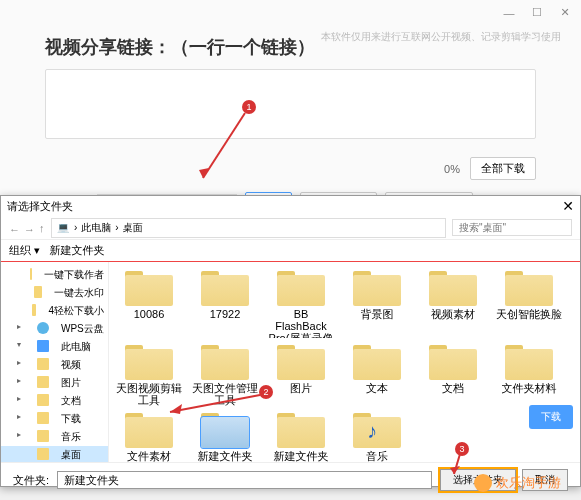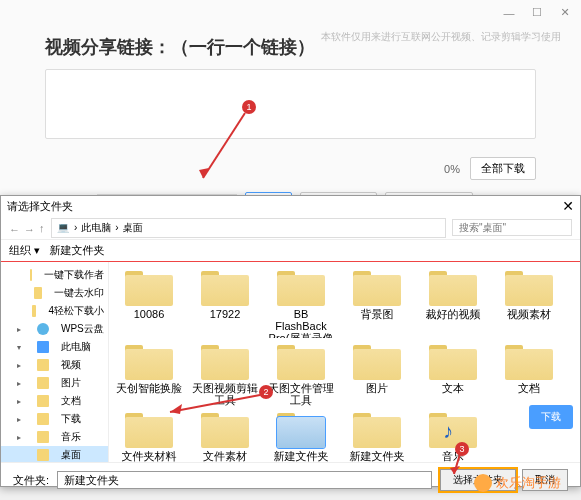--- a/index.html
+++ b/index.html
@@ -27,21 +27,21 @@
     
     .dialog-nav { height: 24px; display: flex; align-items: center; padding: 0 8px; gap: 6px; font-size: 11px; border-bottom: 1px solid #eee; }
     .nav-arrows { display: flex; gap: 4px; color: #888; }
     .breadcrumb { flex: 1; border: 1px solid #ddd; padding: 2px 6px; display: flex; align-items: center; gap: 4px; font-size: 10px; }
     .search-box { width: 120px; border: 1px solid #ddd; padding: 2px 6px; font-size: 10px; color: #999; }
     
     .dialog-toolbar { height: 22px; display: flex; align-items: center; padding: 0 8px; gap: 10px; font-size: 11px; border-bottom: 1px solid #ef4444; }
     
     .dialog-body { display: flex; height: 200px; }
     .sidebar { width: 108px; border-right: 1px solid #eee; overflow-y: auto; font-size: 10px; padding: 4px 0; }
-    .sidebar-item { display: flex; align-items: center; padding: 2px 4px 2px 16px; gap: 12px; cursor: pointer; white-space: nowrap; }
+    .sidebar-item { display: flex; align-items: flex-start; padding: 2px 4px 2px 16px; gap: 12px; cursor: pointer; white-space: nowrap; }
     .sidebar-item.sel { background: #cce8ff; }
     .tree-icon { font-size: 8px; color: #666; width: 8px; }
     .si-icon { width: 12px; height: 12px; display: inline-block; }
     .folder-sm { background: #f5d576; border-radius: 1px; }
     .cloud-sm { background: #5ab5e8; border-radius: 50%; }
     .pc-sm { background: #4a9eff; border-radius: 1px; }
     
     .file-grid { flex: 1; padding: 6px; overflow-y: auto; display: flex; flex-wrap: wrap; align-content: flex-start; gap: 4px 8px; }
     .folder-item { width: 68px; display: flex; flex-direction: column; align-items: center; cursor: pointer; }
     .folder-big { width: 48px; height: 38px; position: relative; }
@@ -187,24 +187,20 @@
         <div class="folder-item">
           <div class="folder-big"></div>
           <div class="folder-label">BB FlashBack Pro(屏幕录像机) Build 4.0.1.2421 汉化版</div>
         </div>
         <div class="folder-item">
           <div class="folder-big"></div>
           <div class="folder-label">背景图</div>
         </div>
         <div class="folder-item">
           <div class="folder-big"></div>
-          <div class="folder-label">裁好的视频</div>
-        </div>
-        <div class="folder-item">
-          <div class="folder-big"></div>
           <div class="folder-label">视频素材</div>
         </div>
         <div class="folder-item">
           <div class="folder-big"></div>
           <div class="folder-label">天创智能换脸</div>
         </div>
         <div class="folder-item">
           <div class="folder-big"></div>
           <div class="folder-label">天图视频剪辑工具</div>
         </div>

